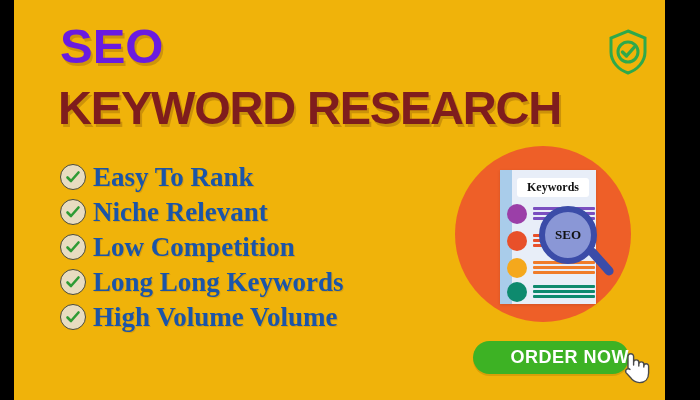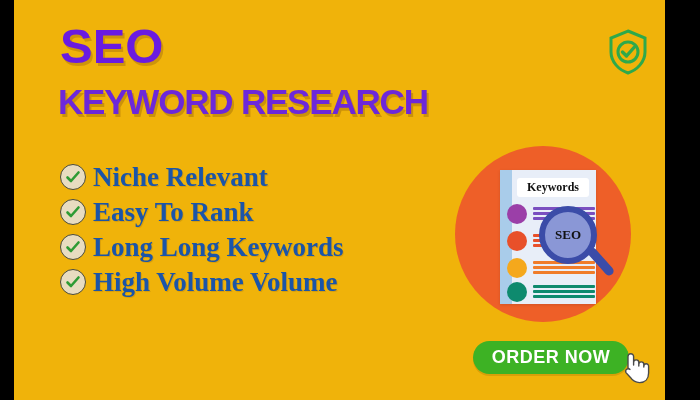--- a/index.html
+++ b/index.html
@@ -12,22 +12,22 @@
   .seo-word{
     position:absolute;left:46px;top:22px;
     font-family:"Liberation Sans",sans-serif;
     font-weight:bold;font-size:49px;letter-spacing:0px;line-height:1;
     color:#6A1BE0;
     text-shadow:2px 3px 0 rgba(120,70,10,.28);
   }
   .headline{
     position:absolute;left:44px;top:84px;
     font-family:"Liberation Sans",sans-serif;
-    font-weight:bold;font-size:35px;letter-spacing:-1.2px;line-height:1;
-    color:#6d28d9;
+    font-weight:bold;font-size:47px;letter-spacing:-1.2px;line-height:1;
+    color:#7f1d1d;
     text-shadow:2px 3px 0 rgba(120,70,10,.30);
     white-space:nowrap;
   }
 
   
   .shield{position:absolute;left:592px;top:28px;width:44px;height:48px;}
 
   
   .bullets{position:absolute;left:46px;top:160px;width:400px;}
   .bullet{display:flex;align-items:center;height:34px;margin-bottom:1px;}
@@ -57,21 +57,21 @@
   .glass{position:absolute;left:84px;top:60px;width:58px;height:58px;}
   .glass-ring{position:absolute;left:0;top:0;width:58px;height:58px;border-radius:50%;
         border:6px solid #3B4CA8;background:#8A97D6;box-sizing:border-box;
         display:flex;align-items:center;justify-content:center;}
   .glass-ring span{font-family:"Liberation Serif",serif;font-weight:bold;font-size:13px;color:#111;}
   .glass-handle{position:absolute;left:47px;top:46px;width:9px;height:34px;background:#3B4CA8;
         border-radius:5px;transform:rotate(-42deg);transform-origin:top left;}
 
   
   .cta{position:absolute;left:459px;top:341px;width:156px;height:33px;background:#3DB224;
-       border-radius:17px;display:flex;align-items:center;justify-content:center;
+       border-radius:17px;display:flex;align-items:center;justify-content:flex-end;
        box-shadow:0 2px 0 rgba(0,0,0,.10);}
   .cta span{font-family:"Liberation Sans",sans-serif;font-weight:bold;font-size:18px;
        letter-spacing:.5px;color:#FFFFFF;}
   .hand{position:absolute;left:606px;top:348px;width:30px;height:36px;}
 </style>
 </head>
 <body>
 
 <div id="canvas">
   <div class="stage" style="--bg: #F0B30A;">
@@ -88,32 +88,40 @@
     </div>
 
     <div class="bullets">
 
       <div class="bullet">
         <span class="tick">
           <svg width="18" height="18" viewBox="0 0 18 18">
             <path d="M3.5 9.5 L7 13 L14.5 4.5" fill="none" stroke="#2E9B34" stroke-width="2.6" stroke-linecap="round" stroke-linejoin="round"></path>
           </svg>
         </span>
+        <span class="bullet-label">Easy To Rank</span>
+      </div>
+
+      <div class="bullet">
+        <span class="tick">
+          <svg width="18" height="18" viewBox="0 0 18 18">
+            <path d="M3.5 9.5 L7 13 L14.5 4.5" fill="none" stroke="#2E9B34" stroke-width="2.6" stroke-linecap="round" stroke-linejoin="round"></path>
+          </svg>
+        </span>
         <span class="bullet-label">Niche Relevant</span>
       </div>
 
       <div class="bullet">
         <span class="tick">
           <svg width="18" height="18" viewBox="0 0 18 18">
             <path d="M3.5 9.5 L7 13 L14.5 4.5" fill="none" stroke="#2E9B34" stroke-width="2.6" stroke-linecap="round" stroke-linejoin="round"></path>
           </svg>
         </span>
-        <span class="bullet-label">Easy To Rank</span>
-      </div>
-
+        <span class="bullet-label">Low Competition</span>
+      </div>
 
       <div class="bullet">
         <span class="tick">
           <svg width="18" height="18" viewBox="0 0 18 18">
             <path d="M3.5 9.5 L7 13 L14.5 4.5" fill="none" stroke="#2E9B34" stroke-width="2.6" stroke-linecap="round" stroke-linejoin="round"></path>
           </svg>
         </span>
         <span class="bullet-label">Long Long Keywords</span>
       </div>
 

